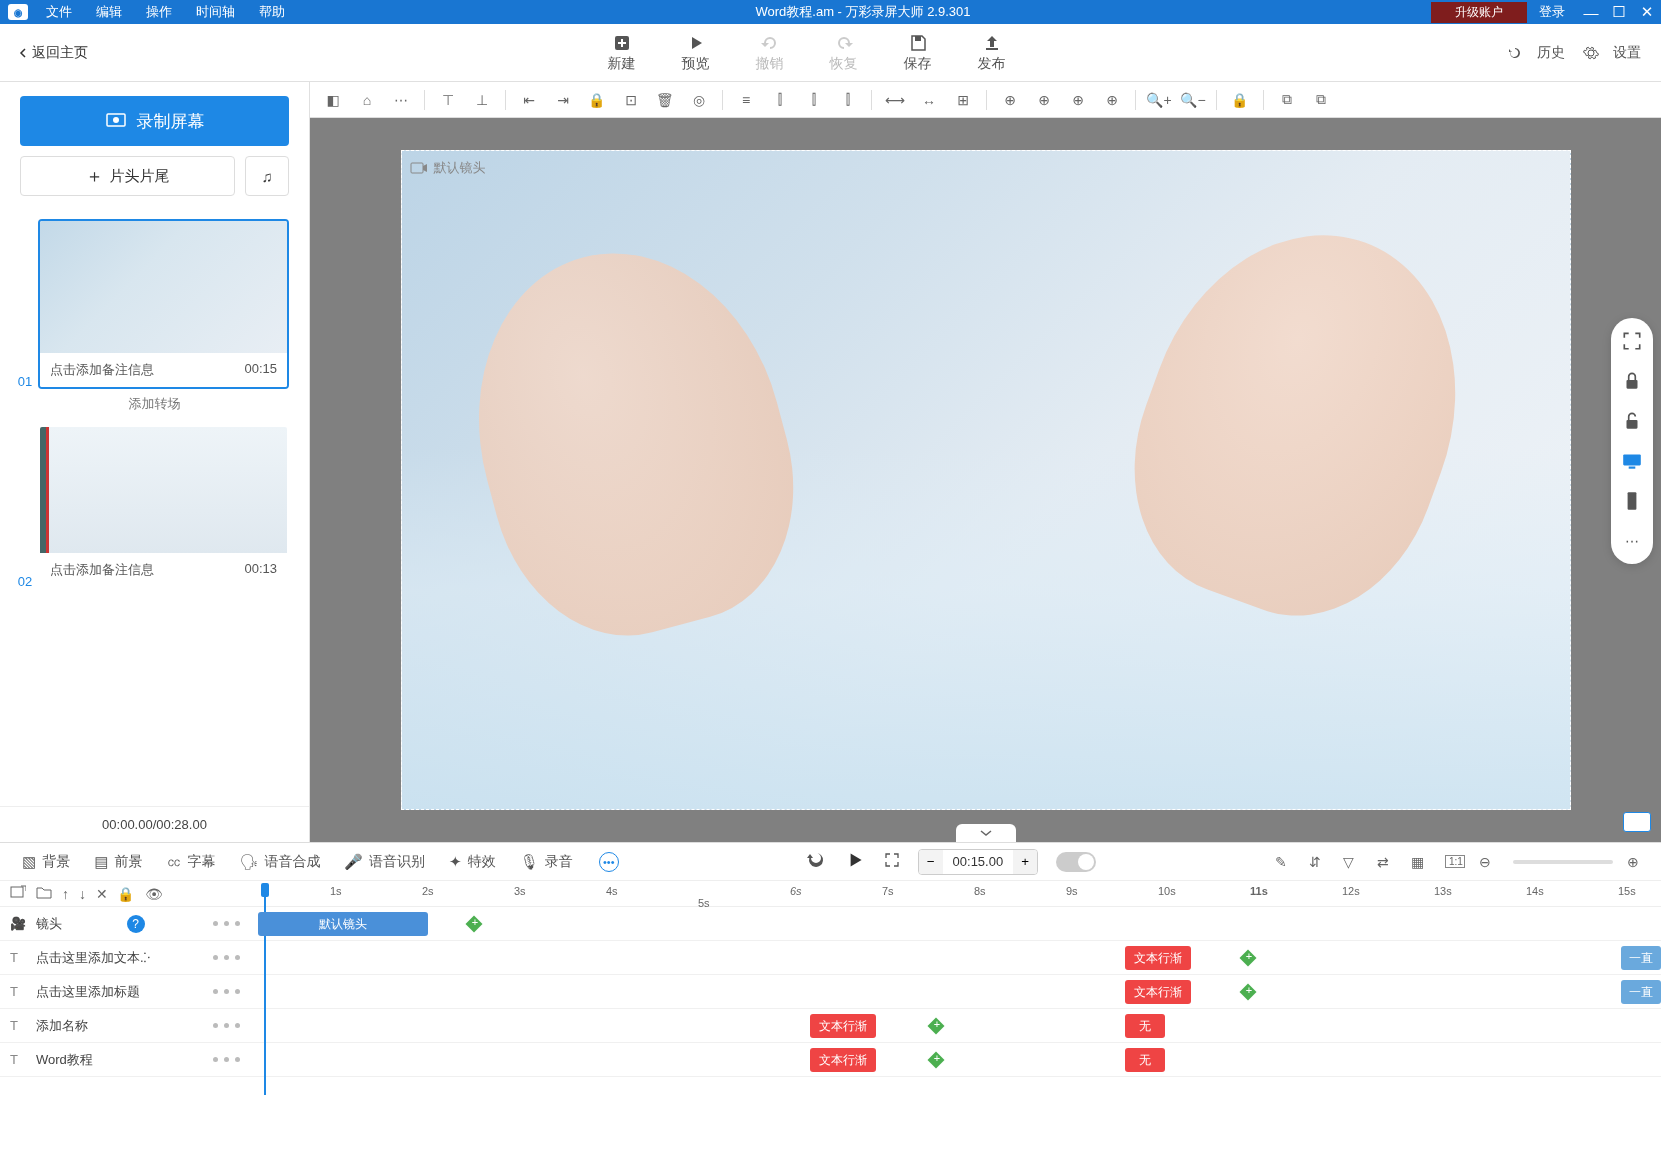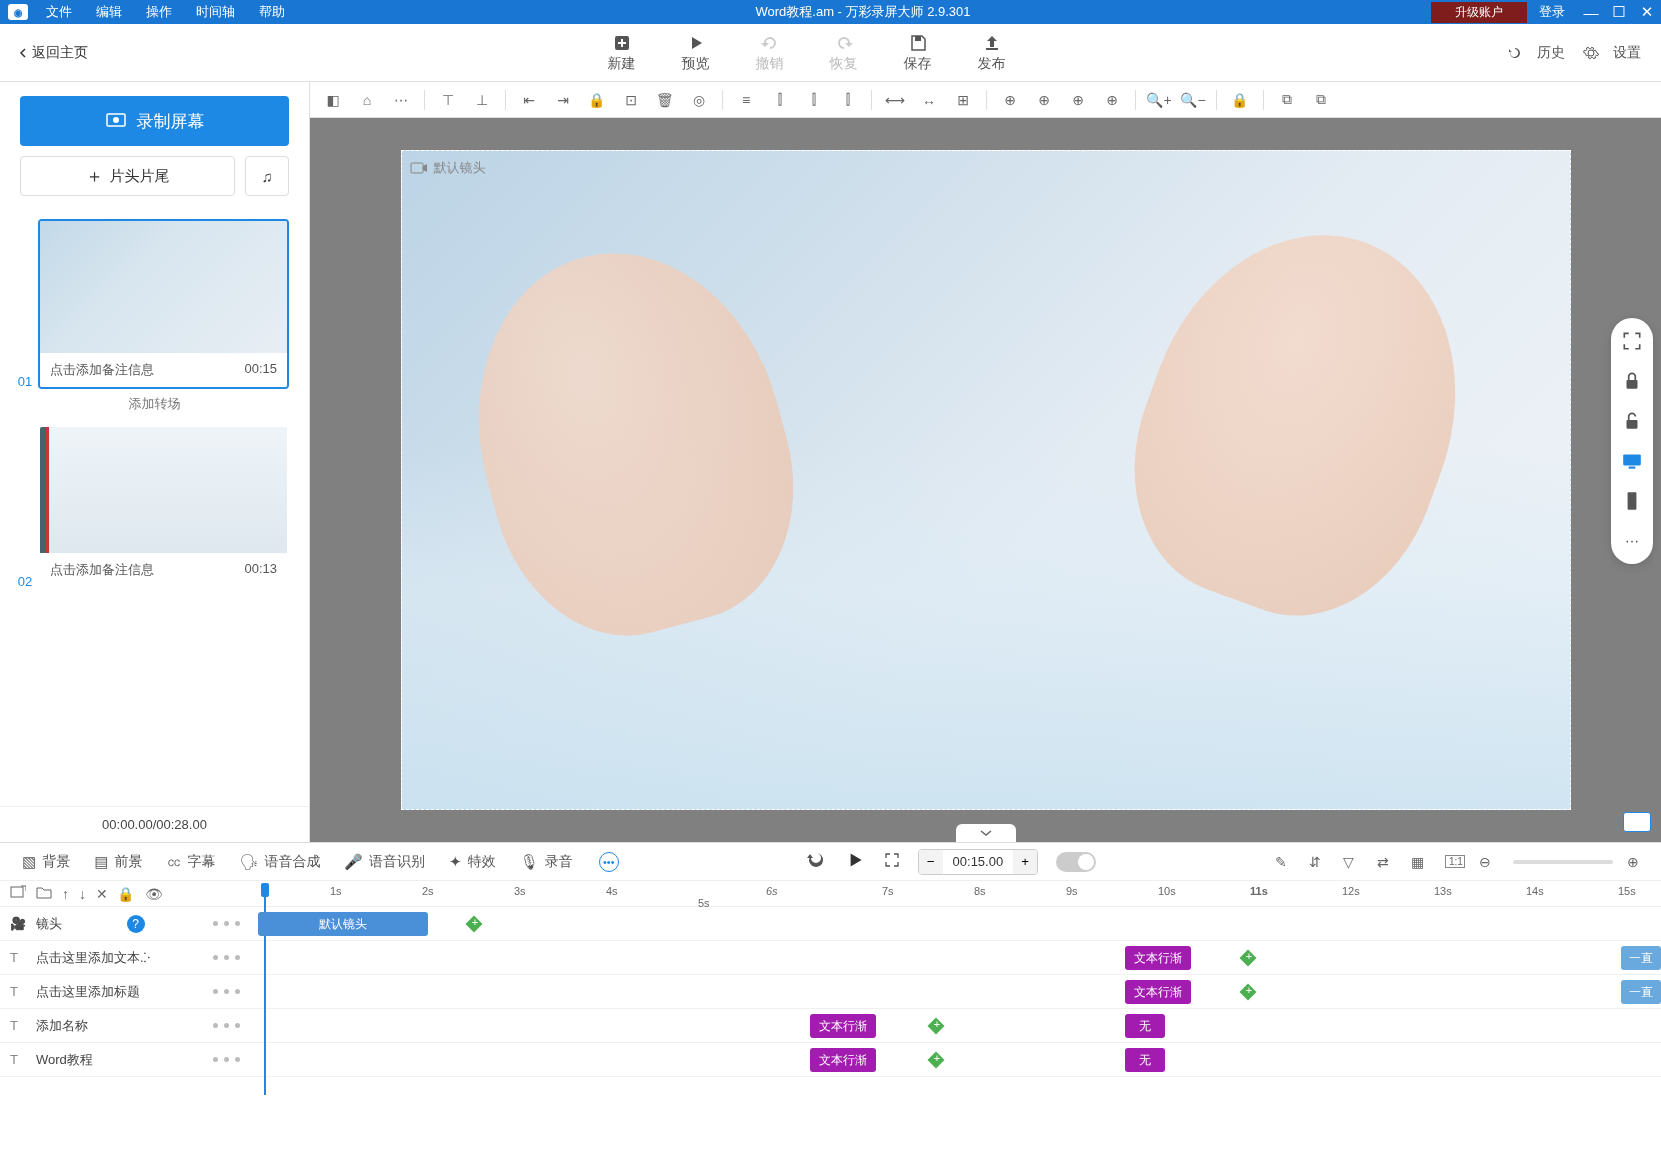--- a/index.html
+++ b/index.html
@@ -79,21 +79,21 @@
 .tracks{max-height:190px;overflow:auto}
 .track{height:34px;display:flex;border-bottom:1px solid #f0f0f0;align-items:center}
 .track .lbl{width:250px;display:flex;align-items:center;gap:8px;padding:0 10px;font-size:13px;color:#444}
 .track .lbl .ico{width:18px;color:#888;display:flex}
 .track .lbl .dots{margin-left:auto;display:flex;gap:6px}
 .track .lbl .dot{width:5px;height:5px;background:#bbb;border-radius:50%}
 .track .lbl .help{width:18px;height:18px;border-radius:50%;background:#1e88e5;color:#fff;font-size:12px;display:flex;align-items:center;justify-content:center;margin-left:auto;margin-right:4px}
 .track .lane{flex:1;position:relative;height:100%}
 .clip{position:absolute;top:5px;height:24px;border-radius:3px;display:flex;align-items:center;justify-content:center;font-size:12px;color:#fff}
 .clip.blue{background:#4a90d9}
-.clip.lite{background:#a21caf}
+.clip.lite{background:#ef4444}
 .diamond{position:absolute;top:11px;width:12px;height:12px;background:#4caf50;transform:rotate(45deg)}
 .diamond.plus::after{content:"+";position:absolute;transform:rotate(-45deg);left:2px;top:-2px;color:#fff;font-size:11px}
 .end{position:absolute;right:0;top:5px;height:24px;padding:0 8px;background:#6aa9dd;color:#fff;font-size:12px;border-radius:3px;display:flex;align-items:center}
 svg{fill:currentColor}
 </style>
 </head>
 <body>
 
 <div class="titlebar">
   <div class="logo">◉</div>
@@ -391,21 +391,21 @@
       <span>🔒</span>
       <span>👁</span>
     </div>
     <div class="ruler" id="ruler">
         <div class="ph"></div>
         <div class="tick" style="left: 80px;">1s</div>
         <div class="tick" style="left: 172px;">2s</div>
         <div class="tick" style="left: 264px;">3s</div>
         <div class="tick" style="left: 356px;">4s</div>
         <div class="tick" style="left: 448px; margin-top: 12px;">5s</div>
-        <div class="tick" style="left: 516px; font-style: italic;">6s</div>
+        <div class="tick" style="left: 540px; font-style: italic;">6s</div>
         <div class="tick" style="left: 632px;">7s</div>
         <div class="tick" style="left: 724px;">8s</div>
         <div class="tick" style="left: 816px;">9s</div>
         <div class="tick" style="left: 908px;">10s</div>
         <div class="tick" style="left: 1000px; font-weight: bold;">11s</div>
         <div class="tick" style="left: 1092px;">12s</div>
         <div class="tick" style="left: 1184px;">13s</div>
         <div class="tick" style="left: 1276px;">14s</div>
         <div class="tick" style="left: 1368px;">15s</div>
       </div>

